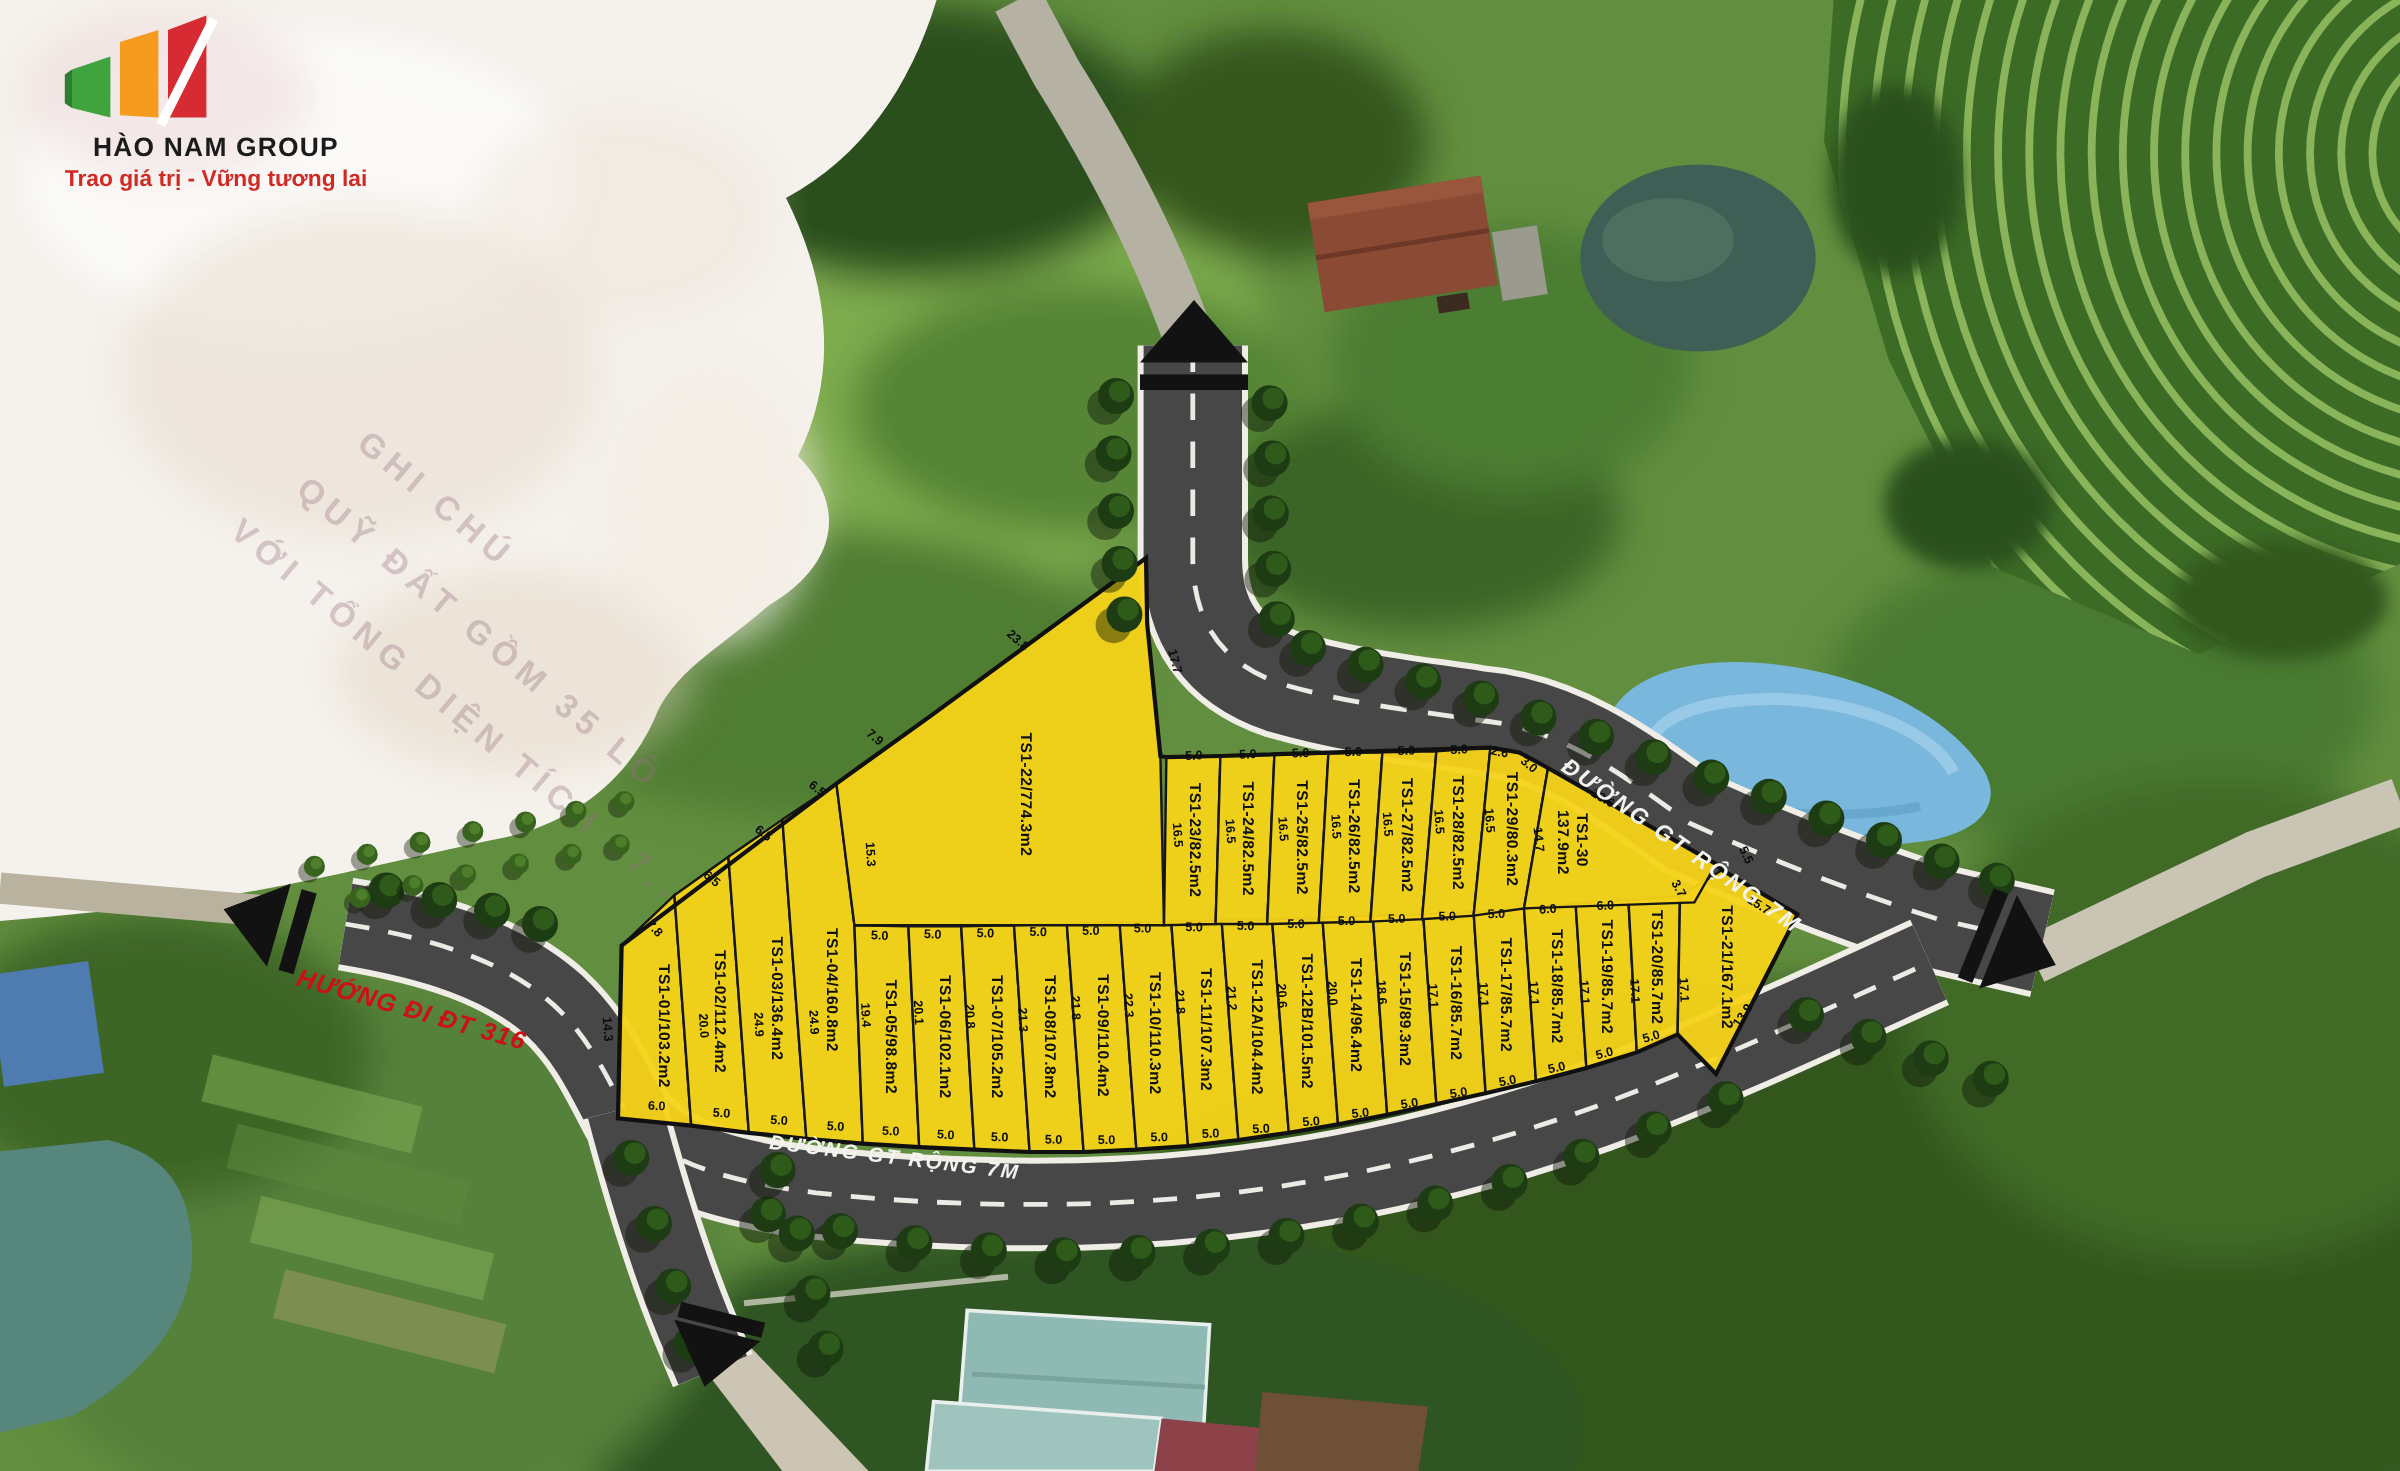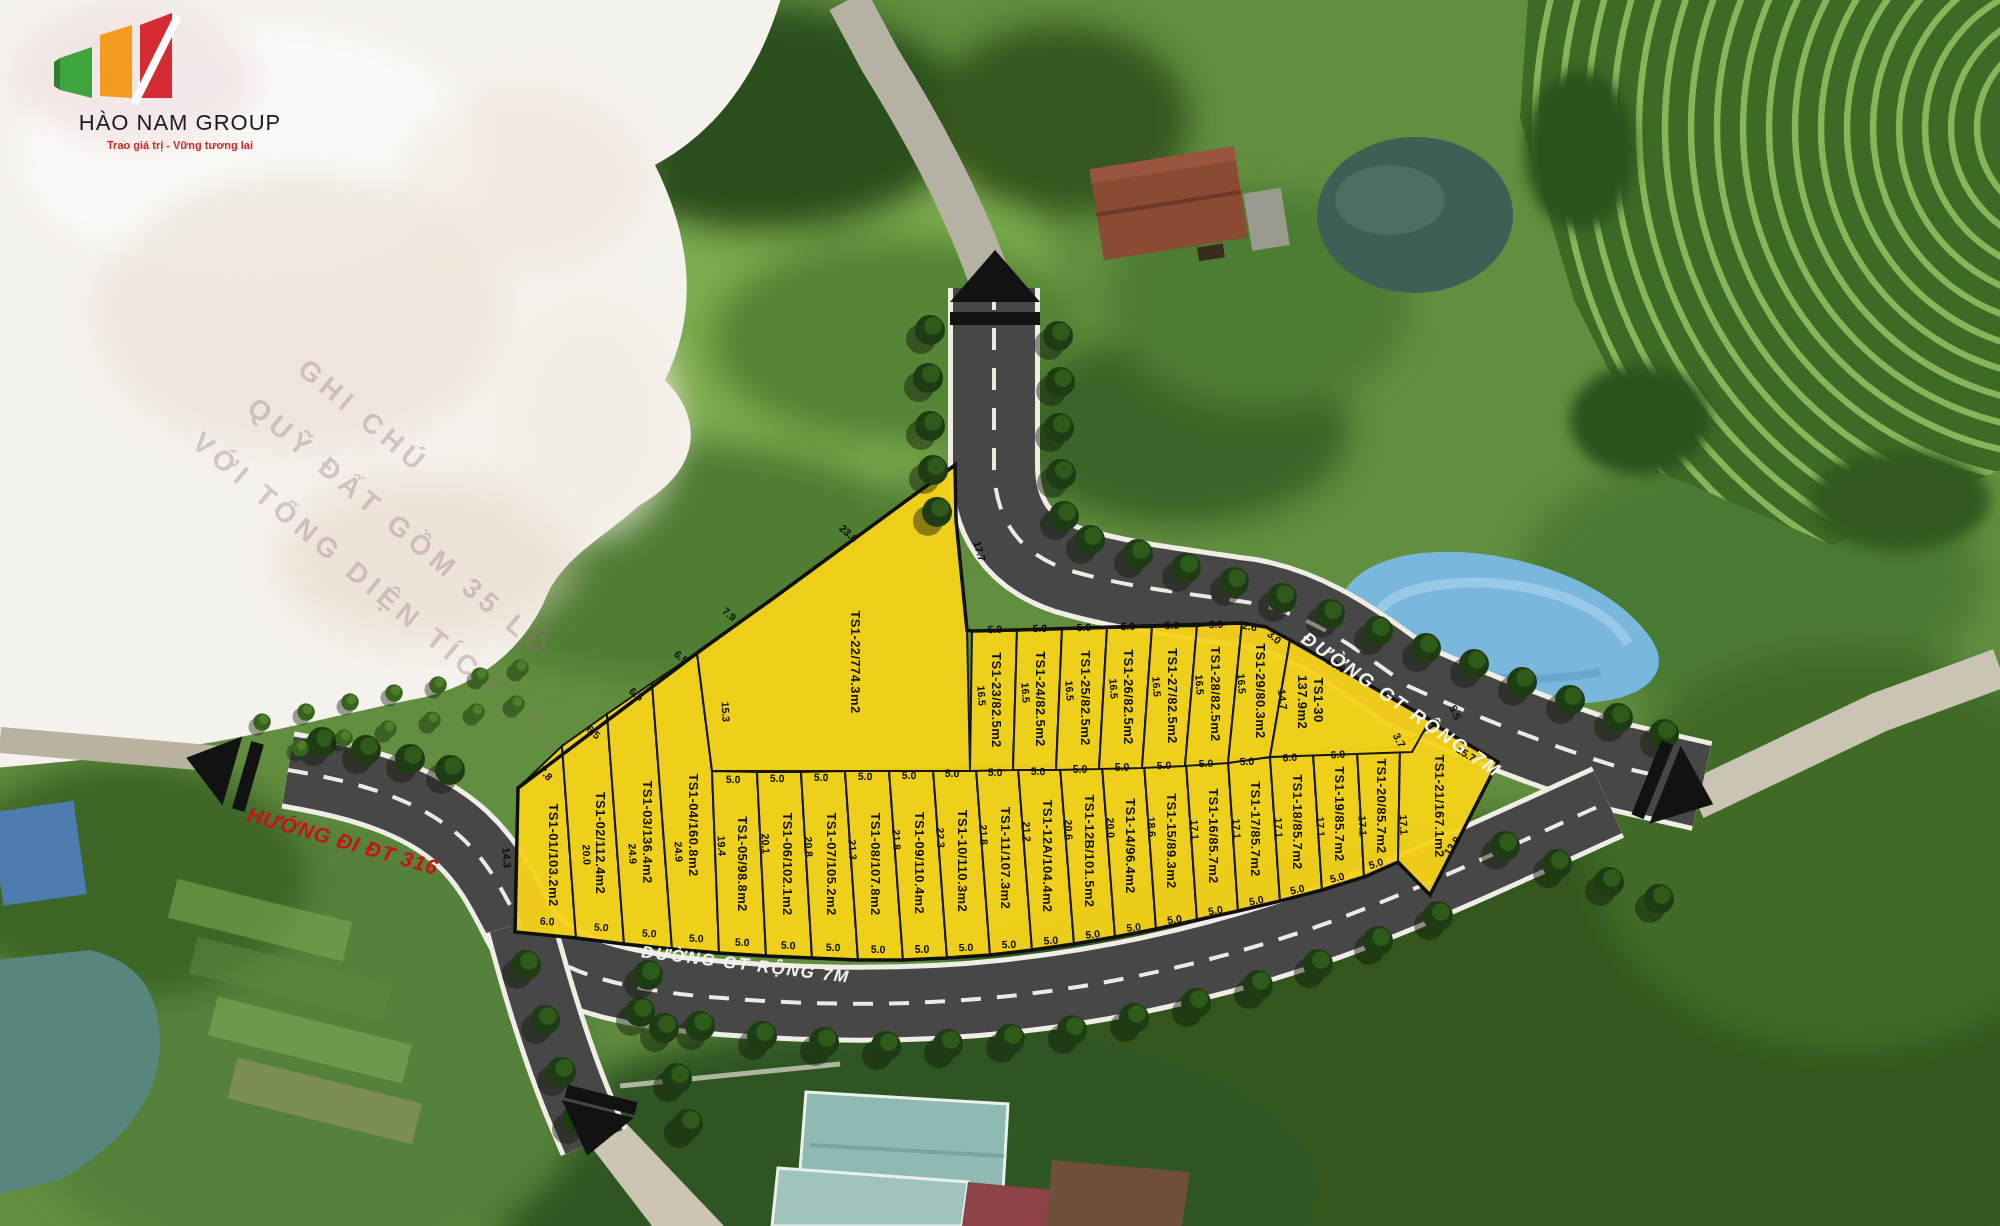--- a/index.html
+++ b/index.html
@@ -7,22 +7,22 @@
   .stage{position:relative;width:2000px;height:1226px;background:#6b9644;}
   svg{display:block;}
   .plot{fill:#f5d318;fill-opacity:.95;stroke:#161616;stroke-width:2;}
   .plot-label{font:700 13px "Liberation Sans",sans-serif;fill:#101010;letter-spacing:.4px;}
   .dim{font:700 10.5px "Liberation Sans",sans-serif;fill:#0c0c0c;}
   .road-label{font:italic 700 19px "Liberation Sans",sans-serif;fill:#f3f3f0;letter-spacing:2.5px;}
   .road-label.small{font-size:17px;letter-spacing:2px;}
   .sign-label{font:italic 900 21px "Liberation Sans",sans-serif;fill:#cc1016;letter-spacing:1px;}
   .wm{font:700 28px "Liberation Sans",sans-serif;fill:rgba(150,112,128,.34);letter-spacing:6px;}
   .logo{position:absolute;left:52px;top:12px;width:256px;text-align:center;}
-  .logo-name{font-size:22px;font-weight:400;color:#1b1b1b;letter-spacing:1px;margin-top:2px;}
-  .logo-tagline{font-size:11px;font-weight:600;color:#d02a24;margin-top:3px;}
+  .logo-name{font-size:22px;font-weight:700;color:#1b1b1b;letter-spacing:1px;margin-top:2px;}
+  .logo-tagline{font-size:19px;font-weight:600;color:#d02a24;margin-top:3px;}
 </style>
 </head>
 <body>
 
 <div class="stage">
 
 <svg width="2000" height="1226" viewBox="0 0 2000 1226">
   <defs>
     <filter id="soft" x="-40%" y="-40%" width="180%" height="180%">
           <feGaussianBlur stdDeviation="16"></feGaussianBlur>

